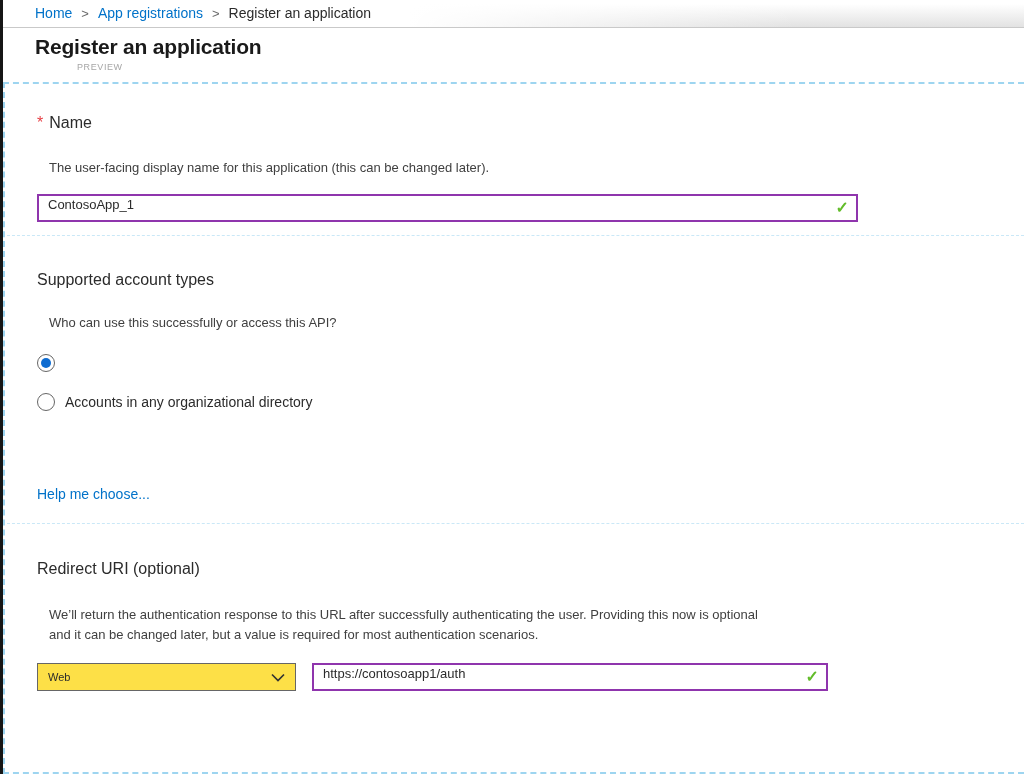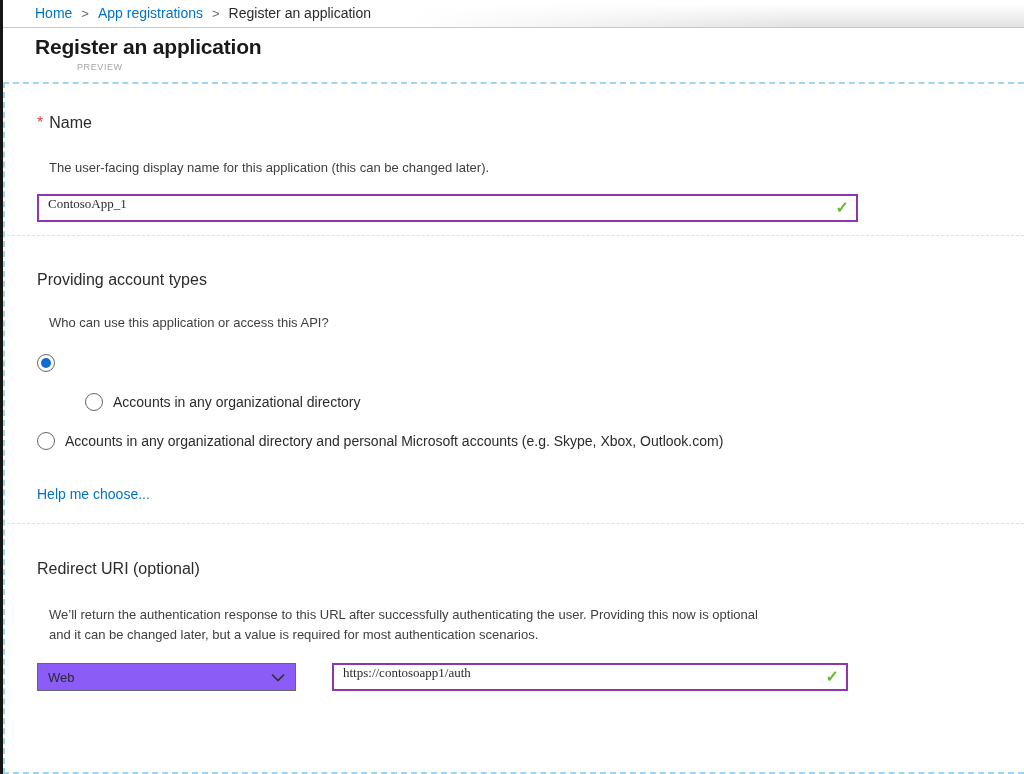--- a/index.html
+++ b/index.html
@@ -56,59 +56,59 @@
   .body-text{position:absolute;left:44px;font-size:13px;color:var(--text-body);}
   .faint-sep{position:absolute;left:2px;right:0;height:0;border-top:1px dashed rgba(158,213,240,0.55);}
 
   .name-heading{top:30px;}
   .name-desc{top:76px;}
   .input-wrap{position:absolute;height:28px;}
   .input-wrap input{
     width:100%;height:100%;
     border:2px solid var(--valid-purple);
     padding:0 28px 8px 9px;
-    font-family:Liberation Serif, serif;
+    font-family:Liberation Sans, sans-serif;
     font-size:13px;color:var(--text-dark);
     outline:none;background:#fff;
   }
   .valid-check{
     position:absolute;right:9px;top:50%;transform:translateY(-54%);
     color:var(--check-green);font-size:16px;font-weight:700;pointer-events:none;
   }
   .name-input-wrap{left:32px;top:110px;width:821px;}
   .sep1{top:151px;}
   .sat-heading{top:187px;}
   .sat-question{top:231px;}
   .radio-row{
     position:absolute;left:32px;display:flex;align-items:center;cursor:pointer;
     font-size:14px;color:var(--text-dark);
   }
   .radio-row-1{top:270px;}
-  .radio-row-2{top:309px;margin-left:48px;}
+  .radio-row-2{top:309px;}
   .radio-row-3{top:348px;}
   .radio-outer{
     width:18px;height:18px;border:1px solid #666;border-radius:50%;
     margin-right:10px;flex:0 0 auto;display:flex;align-items:center;justify-content:center;
     background:#fff;
   }
   .radio-inner{width:10px;height:10px;border-radius:50%;background:var(--radio-blue);display:none;}
   .radio-row.selected .radio-inner{display:block;}
   .help-link{position:absolute;left:32px;top:402px;font-size:14px;color:var(--link-blue);cursor:pointer;}
   .sep2{top:439px;}
   .ruri-heading{top:476px;}
   .ruri-desc-1{top:523px;}
   .ruri-desc-2{top:543px;}
   .platform-select{
     position:absolute;left:32px;top:579px;width:259px;height:28px;
-    border:1px solid #666;background:#8b5cf6;cursor:pointer;
+    border:1px solid #666;background:#fde047;cursor:pointer;
     display:flex;align-items:center;justify-content:space-between;
-    padding:0 10px;font-size:13px;color:var(--text-dark);
+    padding:0 10px;font-size:11px;color:var(--text-dark);
   }
   .chevron-icon{display:flex;align-items:center;}
-  .uri-input-wrap{left:307px;top:579px;width:516px;margin-left:20px;}
+  .uri-input-wrap{left:307px;top:579px;width:516px;}
 </style>
 </head>
 <body>
 
 <div class="left-edge"></div>
 
 <div class="breadcrumb-bar">
   <span class="crumb-link">Home</span><span class="crumb-sep">&gt;</span><span class="crumb-link">App registrations</span><span class="crumb-sep">&gt;</span><span class="crumb-current">Register an application</span>
 </div>
 
@@ -120,35 +120,31 @@
 <div class="content">
 
   <div class="section-heading name-heading"><span class="required-star">*</span><span>Name</span></div>
   <div class="body-text name-desc">The user-facing display name for this application (this can be changed later).</div>
   <div class="input-wrap name-input-wrap">
     <input type="text" value="ContosoApp_1" style="">
     <span class="valid-check">✓</span>
   </div>
   <div class="faint-sep sep1"></div>
 
-  <div class="section-heading sat-heading">Providing account types</div>
-  <div class="body-text sat-question">Who can use this application or access this API?</div>
+  <div class="section-heading sat-heading">Supported account types</div>
+  <div class="body-text sat-question">Who can use this successfully or access this API?</div>
 
   <div class="radio-row radio-row-1 selected">
     <span class="radio-outer">
         <span class="radio-inner"></span>
       </span>
   </div>
   <div class="radio-row radio-row-2">
     <span class="radio-outer"></span>
     <span>Accounts in any organizational directory</span>
-  </div>
-  <div class="radio-row radio-row-3">
-    <span class="radio-outer"></span>
-    <span>Accounts in any organizational directory and personal Microsoft accounts (e.g. Skype, Xbox, Outlook.com)</span>
   </div>
 
   <div class="help-link">Help me choose...</div>
   <div class="faint-sep sep2"></div>
 
   <div class="section-heading ruri-heading">Redirect URI (optional)</div>
   <div class="body-text ruri-desc-2">and it can be changed later, but a value is required for most authentication scenarios.</div>
   <div class="body-text ruri-desc-1">We’ll return the authentication response to this URL after successfully authenticating the user. Providing this now is optional</div>
 
   <div class="platform-select">

